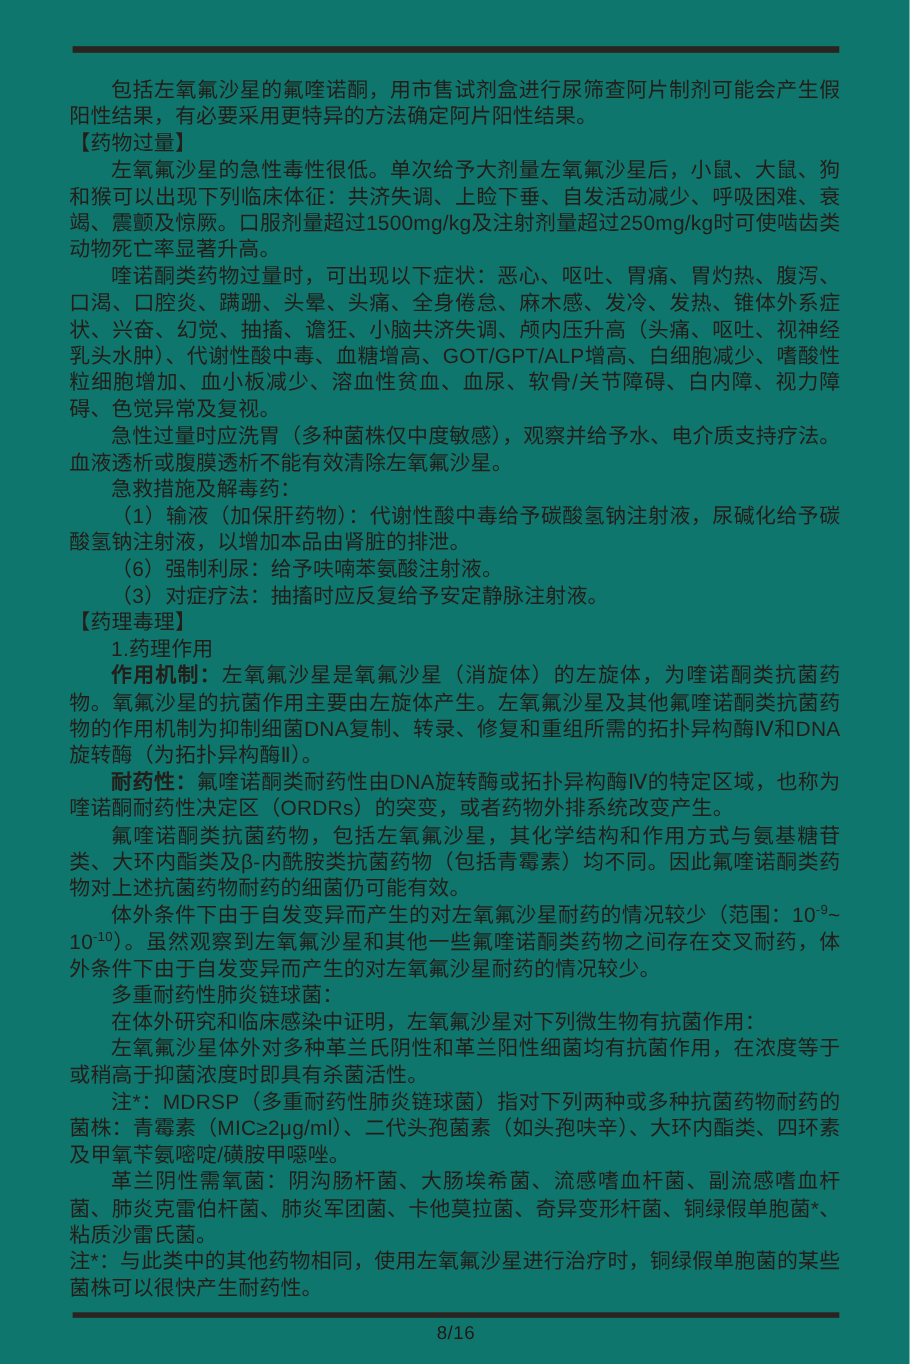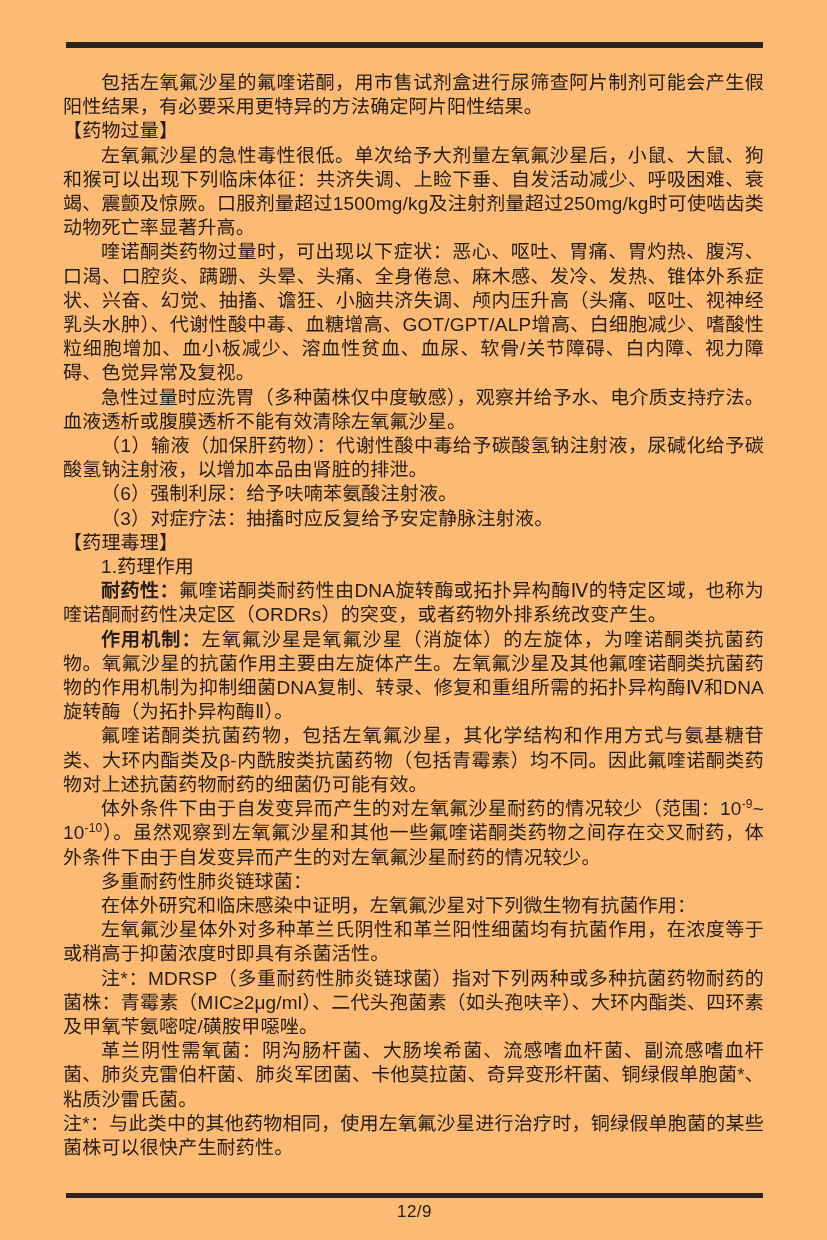--- a/index.html
+++ b/index.html
@@ -4,21 +4,21 @@
 <style>
   html, body {
     margin: 0;
     padding: 0;
     background: #ffffff;
   }
   .page {
     position: relative;
     width: 827px;
     height: 1240px;
-    background: #fdba74;
+    background: #0f766e;
     overflow: hidden;
     font-family: "Liberation Sans", "DejaVu Sans", sans-serif;
     color: #241d18;
   }
   .rule {
     position: absolute;
     left: 66px;
     right: 64px;
     background: #2b2320;
   }
@@ -74,31 +74,32 @@
 <body>
 
 <div class="page">
   <div class="rule top"></div>
   <div class="doc-body">
       <p class="para body indent"><span>包括左氧氟沙星的氟喹诺酮，用市售试剂盒进行尿筛查阿片制剂可能会产生假阳性结果，有必要采用更特异的方法确定阿片阳性结果。</span></p>
       <p class="para section-header"><span>【药物过量】</span></p>
       <p class="para body indent"><span>左氧氟沙星的急性毒性很低。单次给予大剂量左氧氟沙星后，小鼠、大鼠、狗和猴可以出现下列临床体征：共济失调、上睑下垂、自发活动减少、呼吸困难、衰竭、震颤及惊厥。口服剂量超过1500mg/kg及注射剂量超过250mg/kg时可使啮齿类动物死亡率显著升高。</span></p>
       <p class="para body indent"><span>喹诺酮类药物过量时，可出现以下症状：恶心、呕吐、胃痛、胃灼热、腹泻、口渴、口腔炎、蹒跚、头晕、头痛、全身倦怠、麻木感、发冷、发热、锥体外系症状、兴奋、幻觉、抽搐、谵狂、小脑共济失调、颅内压升高（头痛、呕吐、视神经乳头水肿）、代谢性酸中毒、血糖增高、GOT/GPT/ALP增高、白细胞减少、嗜酸性粒细胞增加、血小板减少、溶血性贫血、血尿、软骨/关节障碍、白内障、视力障碍、色觉异常及复视。</span></p>
       <p class="para body indent"><span>急性过量时应洗胃（多种菌株仅中度敏感），观察并给予水、电介质支持疗法。血液透析或腹膜透析不能有效清除左氧氟沙星。</span></p>
+      <p class="para body indent"><span>急救措施及解毒药：</span></p>
       <p class="para body indent"><span>（1）输液（加保肝药物）：代谢性酸中毒给予碳酸氢钠注射液，尿碱化给予碳酸氢钠注射液，以增加本品由肾脏的排泄。</span></p>
       <p class="para body indent"><span>（6）强制利尿：给予呋喃苯氨酸注射液。</span></p>
       <p class="para body indent"><span>（3）对症疗法：抽搐时应反复给予安定静脉注射液。</span></p>
       <p class="para section-header"><span>【药理毒理】</span></p>
       <p class="para emphasis indent"><span>1.药理作用</span></p>
+      <p class="para body indent"><span class="bold">作用机制：</span><span>左氧氟沙星是氧氟沙星（消旋体）的左旋体，为喹诺酮类抗菌药物。氧氟沙星的抗菌作用主要由左旋体产生。左氧氟沙星及其他氟喹诺酮类抗菌药物的作用机制为抑制细菌DNA复制、转录、修复和重组所需的拓扑异构酶Ⅳ和DNA旋转酶（为拓扑异构酶Ⅱ）。</span></p>
       <p class="para body indent"><span class="bold">耐药性：</span><span>氟喹诺酮类耐药性由DNA旋转酶或拓扑异构酶Ⅳ的特定区域，也称为喹诺酮耐药性决定区（ORDRs）的突变，或者药物外排系统改变产生。</span></p>
-      <p class="para body indent"><span class="bold">作用机制：</span><span>左氧氟沙星是氧氟沙星（消旋体）的左旋体，为喹诺酮类抗菌药物。氧氟沙星的抗菌作用主要由左旋体产生。左氧氟沙星及其他氟喹诺酮类抗菌药物的作用机制为抑制细菌DNA复制、转录、修复和重组所需的拓扑异构酶Ⅳ和DNA旋转酶（为拓扑异构酶Ⅱ）。</span></p>
       <p class="para body indent"><span>氟喹诺酮类抗菌药物，包括左氧氟沙星，其化学结构和作用方式与氨基糖苷类、大环内酯类及β-内酰胺类抗菌药物（包括青霉素）均不同。因此氟喹诺酮类药物对上述抗菌药物耐药的细菌仍可能有效。</span></p>
       <p class="para body indent"><span>体外条件下由于自发变异而产生的对左氧氟沙星耐药的情况较少（范围：10</span><sup>-9</sup><span>~10</span><sup>-10</sup><span>）。虽然观察到左氧氟沙星和其他一些氟喹诺酮类药物之间存在交叉耐药，体外条件下由于自发变异而产生的对左氧氟沙星耐药的情况较少。</span></p>
       <p class="para emphasis indent"><span>多重耐药性肺炎链球菌：</span></p>
       <p class="para emphasis indent"><span>在体外研究和临床感染中证明，左氧氟沙星对下列微生物有抗菌作用：</span></p>
       <p class="para body indent"><span>左氧氟沙星体外对多种革兰氏阴性和革兰阳性细菌均有抗菌作用，在浓度等于或稍高于抑菌浓度时即具有杀菌活性。</span></p>
       <p class="para body indent"><span>注*：MDRSP（多重耐药性肺炎链球菌）指对下列两种或多种抗菌药物耐药的菌株：青霉素（MIC≥2μg/ml）、二代头孢菌素（如头孢呋辛）、大环内酯类、四环素及甲氧苄氨嘧啶/磺胺甲噁唑。</span></p>
       <p class="para body indent"><span>革兰阴性需氧菌：阴沟肠杆菌、大肠埃希菌、流感嗜血杆菌、副流感嗜血杆菌、肺炎克雷伯杆菌、肺炎军团菌、卡他莫拉菌、奇异变形杆菌、铜绿假单胞菌*、粘质沙雷氏菌。</span></p>
       <p class="para body"><span>注*：与此类中的其他药物相同，使用左氧氟沙星进行治疗时，铜绿假单胞菌的某些菌株可以很快产生耐药性。</span></p>
     </div>
   <div class="rule bottom"></div>
-  <div class="footer-page">12/9</div>
+  <div class="footer-page">8/16</div>
 </div>
 
 </body></html>

